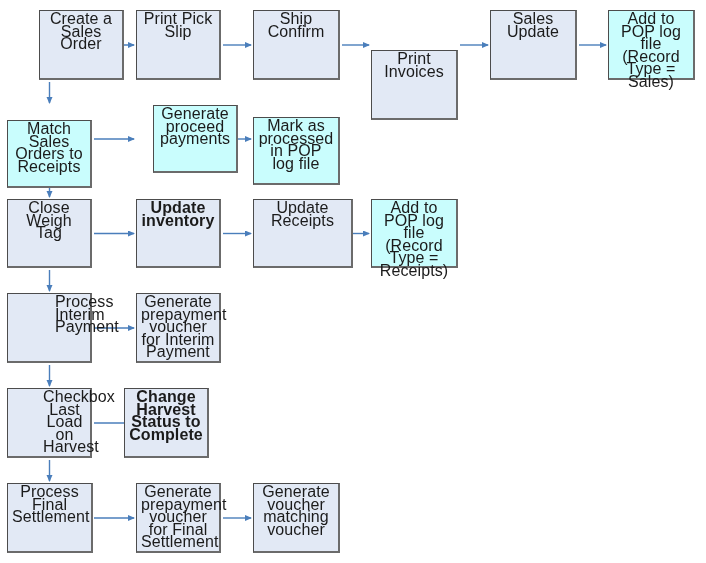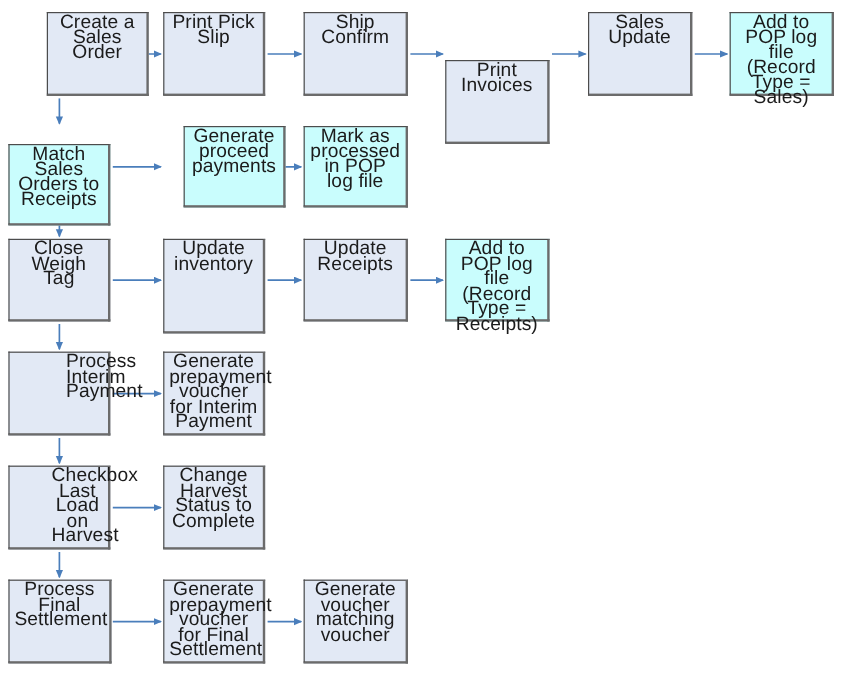--- a/index.html
+++ b/index.html
@@ -96,37 +96,37 @@
       <div class="node fill-blue" style="left: 253px; top: 10px; width: 87px; height: 70px;"><span class="node-label">Ship Confirm</span></div>
       <div class="node fill-blue" style="left: 371px; top: 10px; width: 87px; height: 70px; margin-top: 40px;"><span class="node-label">Print Invoices</span></div>
       <div class="node fill-blue" style="left: 490px; top: 10px; width: 87px; height: 70px;"><span class="node-label">Sales Update</span></div>
       <div class="node fill-cyan" style="left: 608px; top: 10px; width: 87px; height: 70px;"><span class="node-label">Add to POP log file
 (Record Type =
 Sales)</span></div>
       <div class="node fill-cyan" style="left: 7px; top: 105px; width: 85px; height: 68px; margin-top: 15px;"><span class="node-label">Match Sales
 Orders to Receipts</span></div>
       <div class="node fill-cyan" style="left: 153px; top: 105px; width: 85px; height: 68px;"><span class="node-label">Generate proceed
 payments</span></div>
-      <div class="node fill-cyan" style="left: 253px; top: 105px; width: 87px; height: 68px;"><span class="node-label">Mark as processed
+      <div class="node fill-cyan" style="left: 253px; top: 117px; width: 87px; height: 68px;"><span class="node-label">Mark as processed
 in POP log file</span></div>
       <div class="node fill-blue" style="left: 7px; top: 199px; width: 85px; height: 69px;"><span class="node-label">Close Weigh Tag</span></div>
-      <div class="node fill-blue" style="left: 136px; top: 199px; width: 85px; height: 79px;"><span class="node-label">Update inventory</span></div>
-      <div class="node fill-blue" style="left: 253px; top: 199px; width: 87px; height: 69px;"><span class="node-label">Update Receipts</span></div>
+      <div class="node fill-blue" style="left: 136px; top: 199px; width: 85px; height: 69px; font-weight: bold;"><span class="node-label">Update inventory</span></div>
+      <div class="node fill-blue" style="left: 253px; top: 199px; width: 100px; height: 69px;"><span class="node-label">Update Receipts</span></div>
       <div class="node fill-cyan" style="left: 371px; top: 199px; width: 87px; height: 69px;"><span class="node-label">Add to POP log file
 (Record Type =
 Receipts)</span></div>
       <div class="node fill-blue" style="left: 7px; top: 293px; width: 85px; height: 70px; padding-left: 47px;"><span class="node-label">Process Interim
 Payment</span></div>
       <div class="node fill-blue" style="left: 136px; top: 293px; width: 85px; height: 70px;"><span class="node-label">Generate
 prepayment
 voucher for Interim
 Payment</span></div>
       <div class="node fill-blue" style="left: 7px; top: 388px; width: 85px; height: 70px; padding-left: 35px;"><span class="node-label">Checkbox Last
 Load on Harvest</span></div>
-      <div class="node fill-blue" style="left: 136px; top: 388px; width: 85px; height: 70px;"><span class="node-label">Change Harvest
+      <div class="node fill-blue" style="left: 124px; top: 388px; width: 85px; height: 70px; font-weight: bold;"><span class="node-label">Change Harvest
 Status to
 Complete</span></div>
       <div class="node fill-blue" style="left: 7px; top: 483px; width: 86px; height: 70px;"><span class="node-label">Process Final
 Settlement</span></div>
       <div class="node fill-blue" style="left: 136px; top: 483px; width: 85px; height: 70px;"><span class="node-label">Generate
 prepayment
 voucher for Final
 Settlement</span></div>
       <div class="node fill-blue" style="left: 253px; top: 483px; width: 87px; height: 70px;"><span class="node-label">Generate voucher
 matching voucher</span></div>

